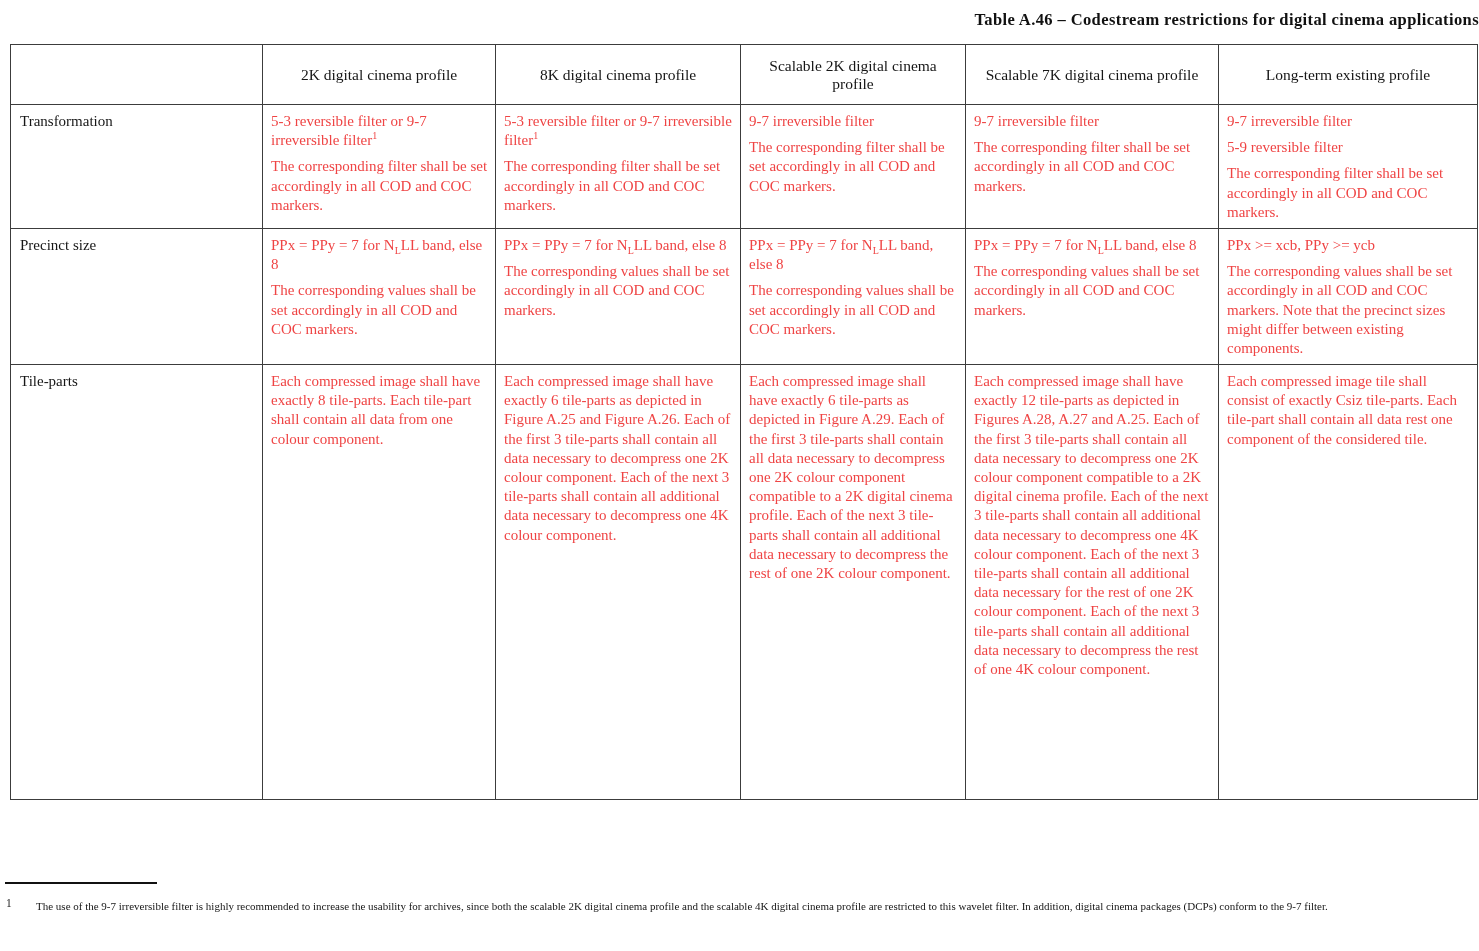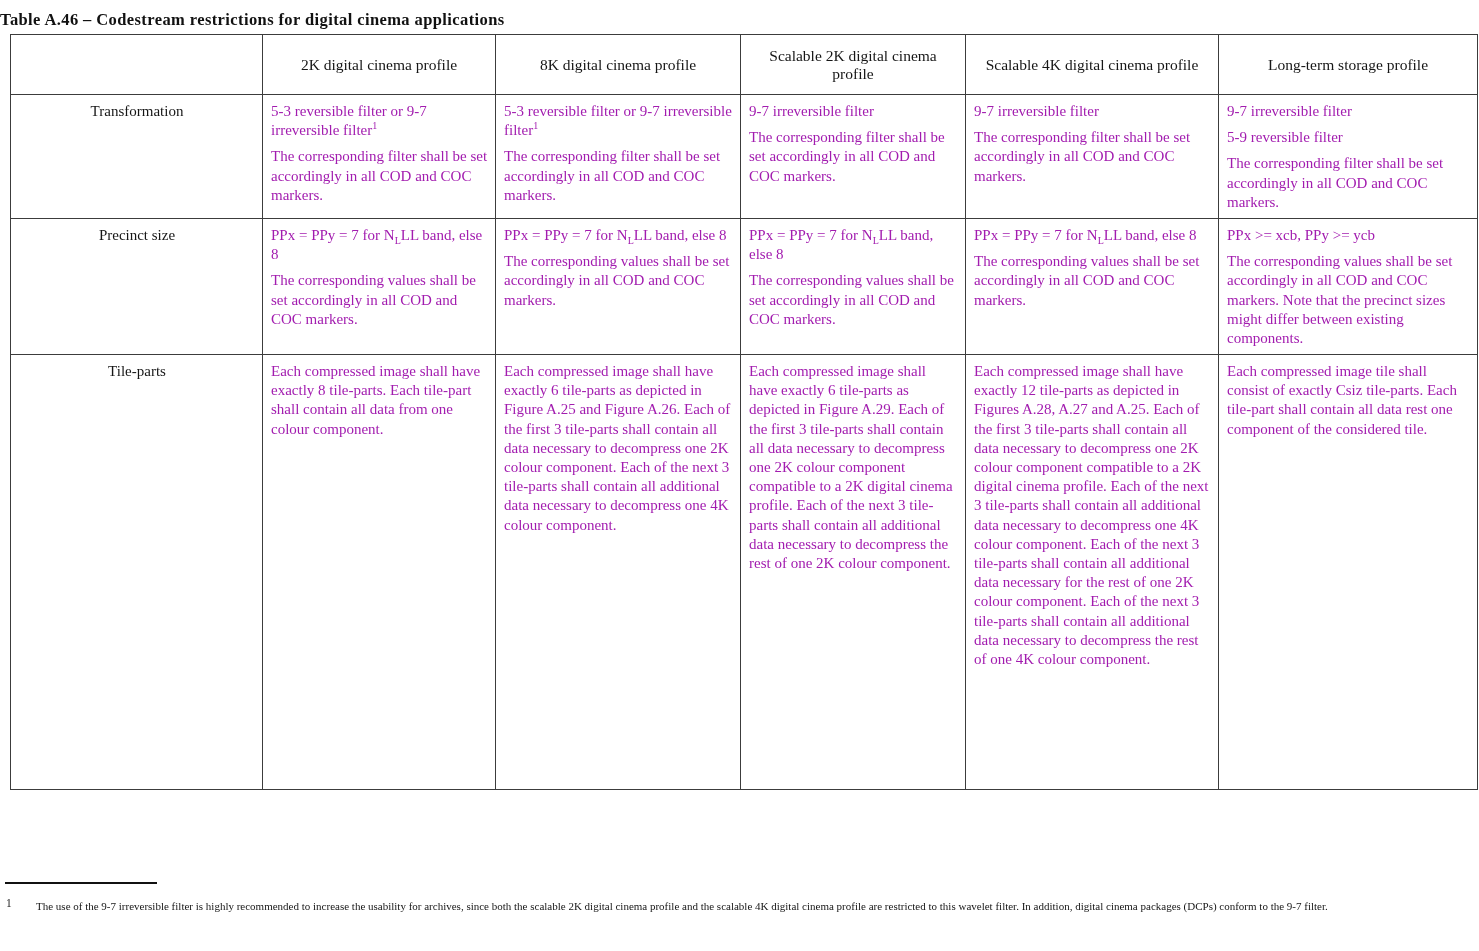--- a/index.html
+++ b/index.html
@@ -6,61 +6,61 @@
   html, body { background: #ffffff; }
   body {
     width: 1479px; height: 951px;
     font-family: "Liberation Serif", serif;
     color: #1c1c1c;
     position: relative;
     overflow: hidden;
   }
   .page-title {
     margin-top: 10px;
-    text-align: left;
+    text-align: right;
     font-size: 16.5px;
     font-weight: bold;
     letter-spacing: 0.4px;
     color: #111;
   }
   table.restrictions {
     border-collapse: collapse;
     table-layout: fixed;
-    margin: 4px 2px 0 10px;
+    margin: 14px 2px 0 10px;
     width: 1467px;
     padding-left: 16px;
   }
   table.restrictions th, table.restrictions td {
     border: 1px solid #3c3c3c;
     font-weight: normal;
   }
   tr.hdr-row { height: 60px; }
   tr.row-transformation { height: 115px; }
   tr.row-precinct { height: 125px; }
   tr.row-tileparts { height: 435px; }
   th.col-hdr {
     text-align: center;
     vertical-align: middle;
     font-size: 15.5px;
     padding: 4px 12px;
     color: #161616;
   }
   th.row-label {
-    text-align: center;
+    text-align: left;
     vertical-align: top;
     font-size: 15px;
     padding: 8px 8px 6px 9px;
     color: #161616;
   }
   td.cell {
     vertical-align: top;
     font-size: 15px;
     line-height: 1.28;
     padding: 7px 7px 6px 8px;
-    color: #a21caf;
+    color: #ef4444;
   }
   td.cell p.cp + p.cp { margin-top: 7px; }
   td.cell sup { font-size: 10px; line-height: 0; vertical-align: super; }
   td.cell sub { font-size: 10px; line-height: 0; vertical-align: sub; }
   .footnote-block {
     position: absolute;
     left: 5px;
     top: 882px;
     width: 1468px;
   }
@@ -99,22 +99,22 @@
     <col style="width:225px">
     <col style="width:253px">
     <col style="width:259px">
   </colgroup>
   <thead>
     <tr class="hdr-row">
       <th class="col-hdr"></th>
       <th class="col-hdr">2K digital cinema profile</th>
       <th class="col-hdr">8K digital cinema profile</th>
       <th class="col-hdr">Scalable 2K digital cinema profile</th>
-      <th class="col-hdr">Scalable 4K digital cinema profile</th>
-      <th class="col-hdr">Long-term storage profile</th>
+      <th class="col-hdr">Scalable 7K digital cinema profile</th>
+      <th class="col-hdr">Long-term existing profile</th>
     </tr>
   </thead>
   <tbody>
     <tr class="row-transformation">
       <th class="row-label">Transformation</th>
       <td class="cell">
           <p class="cp">5-3 reversible filter or 9-7 irreversible filter<sup>1</sup></p>
           <p class="cp">The corresponding filter shall be set accordingly in all COD and COC markers.</p>
         </td>
       <td class="cell">

